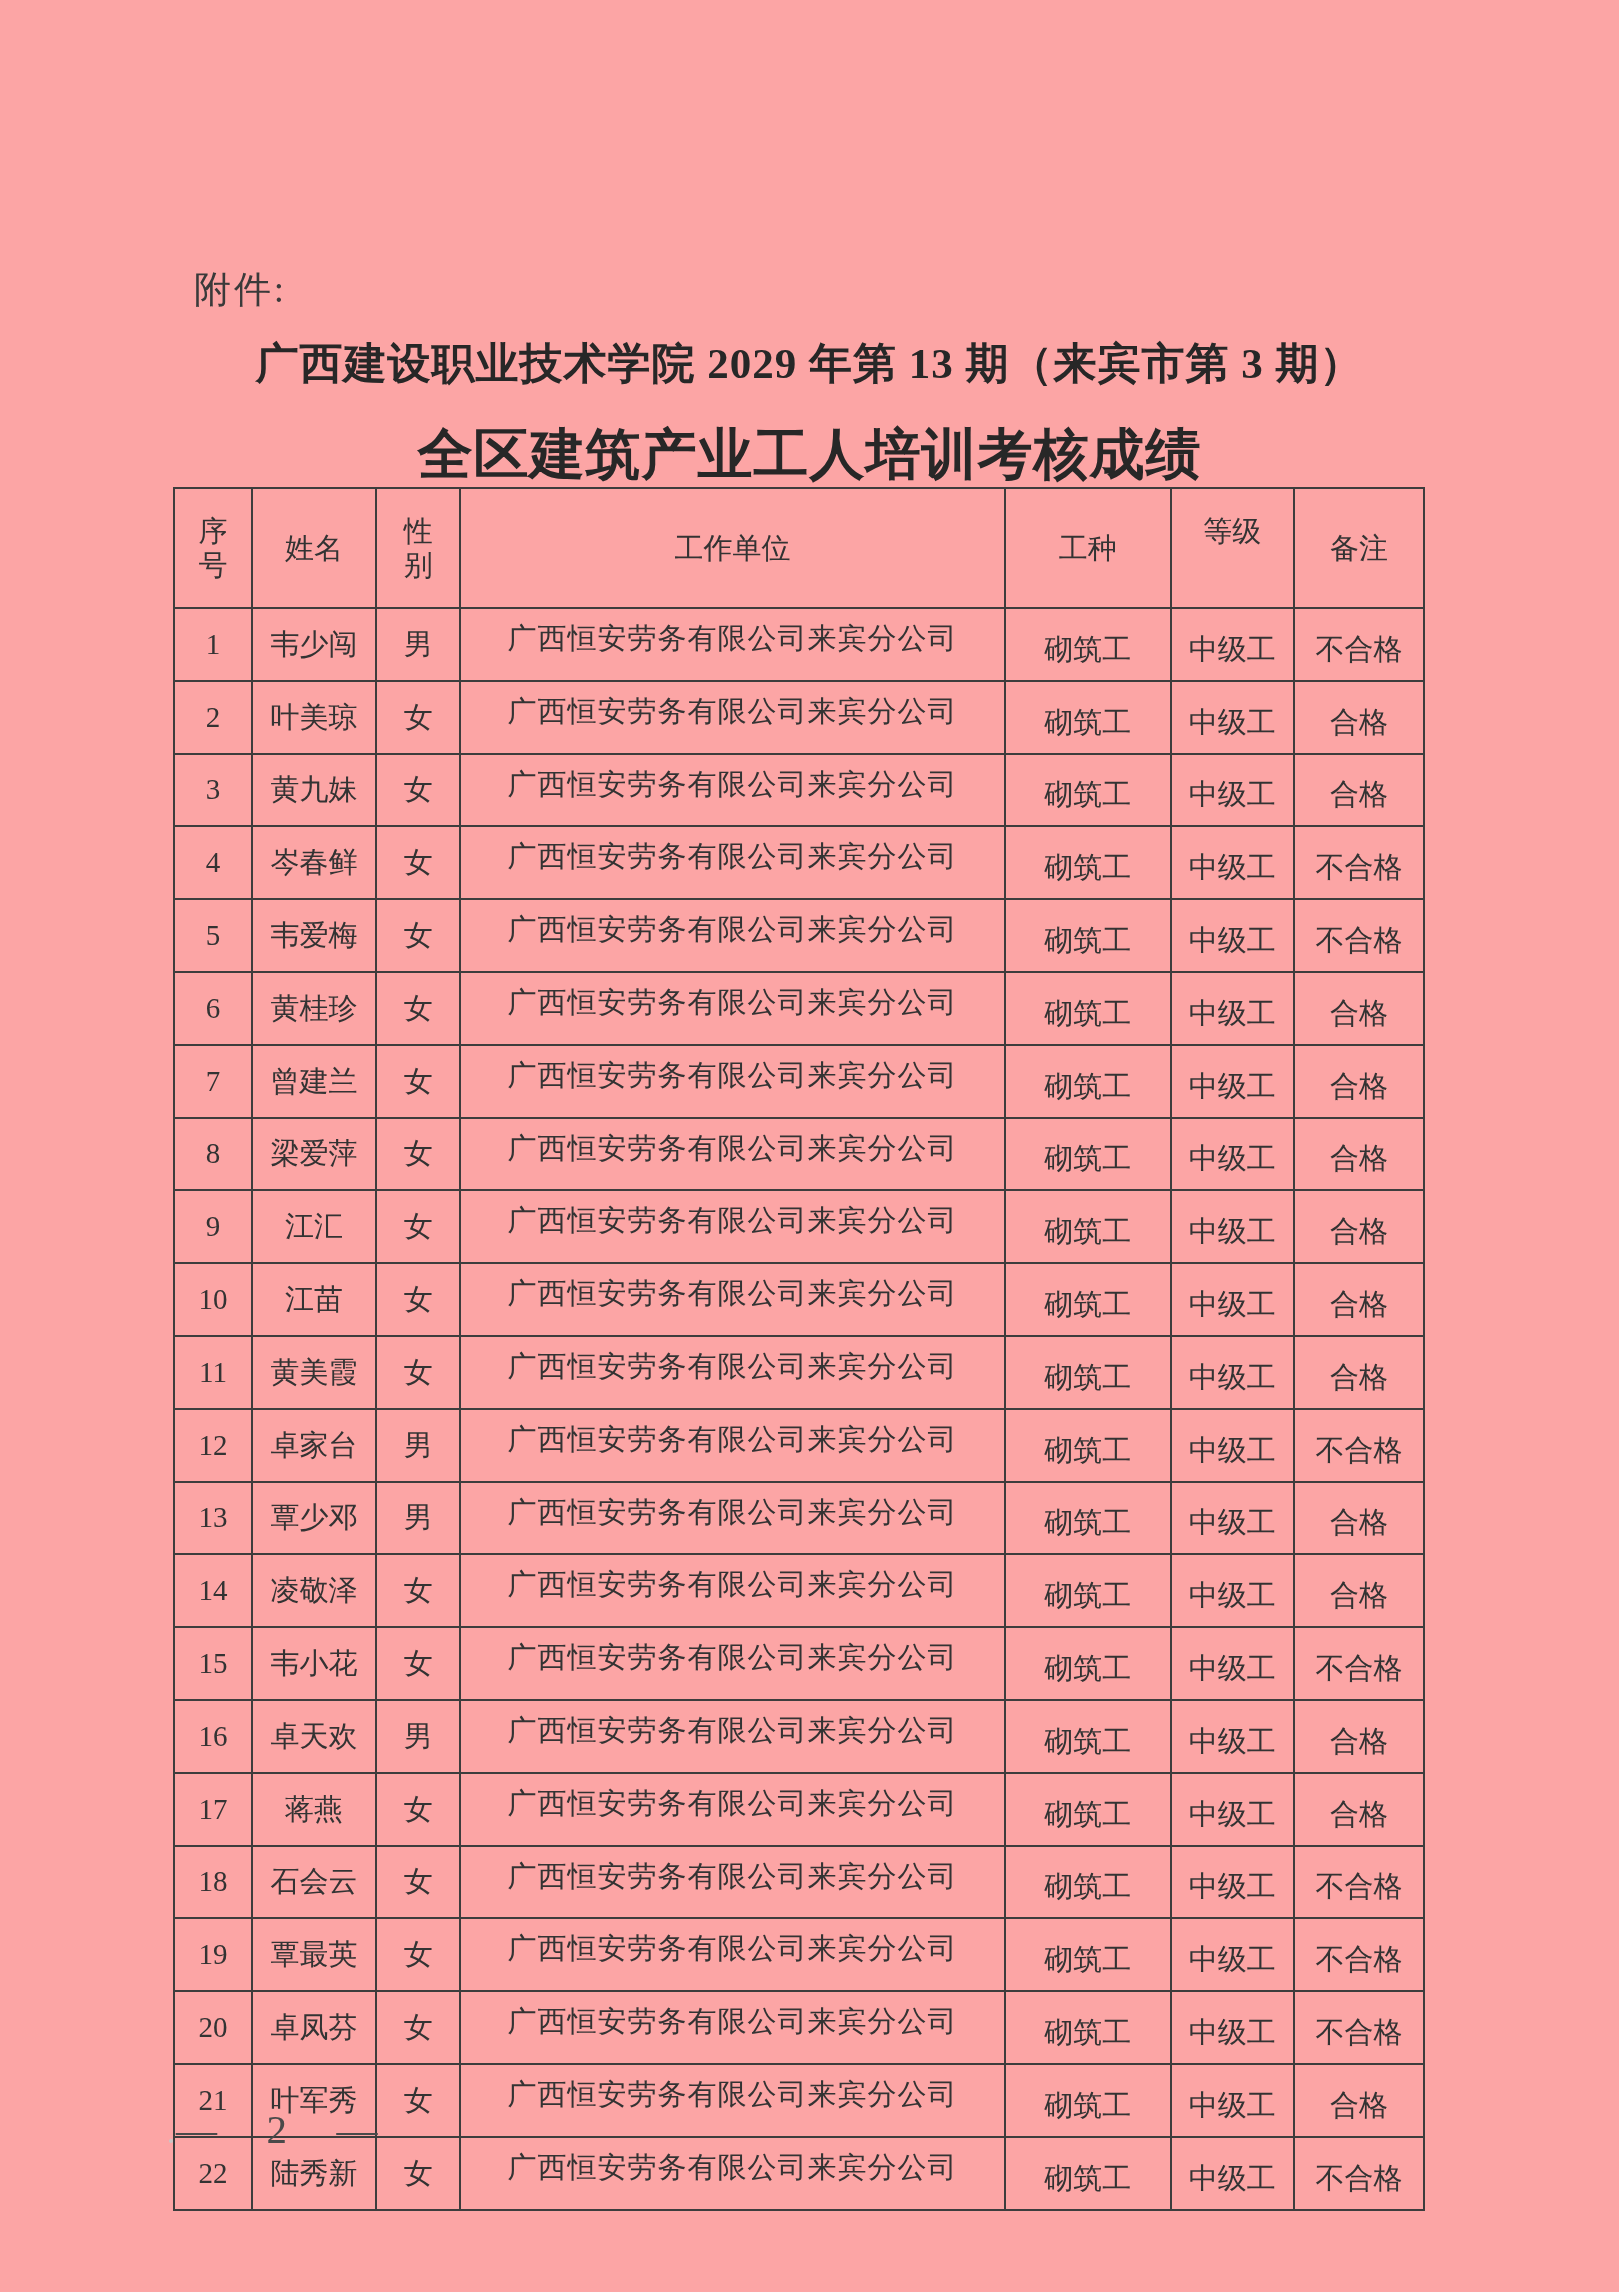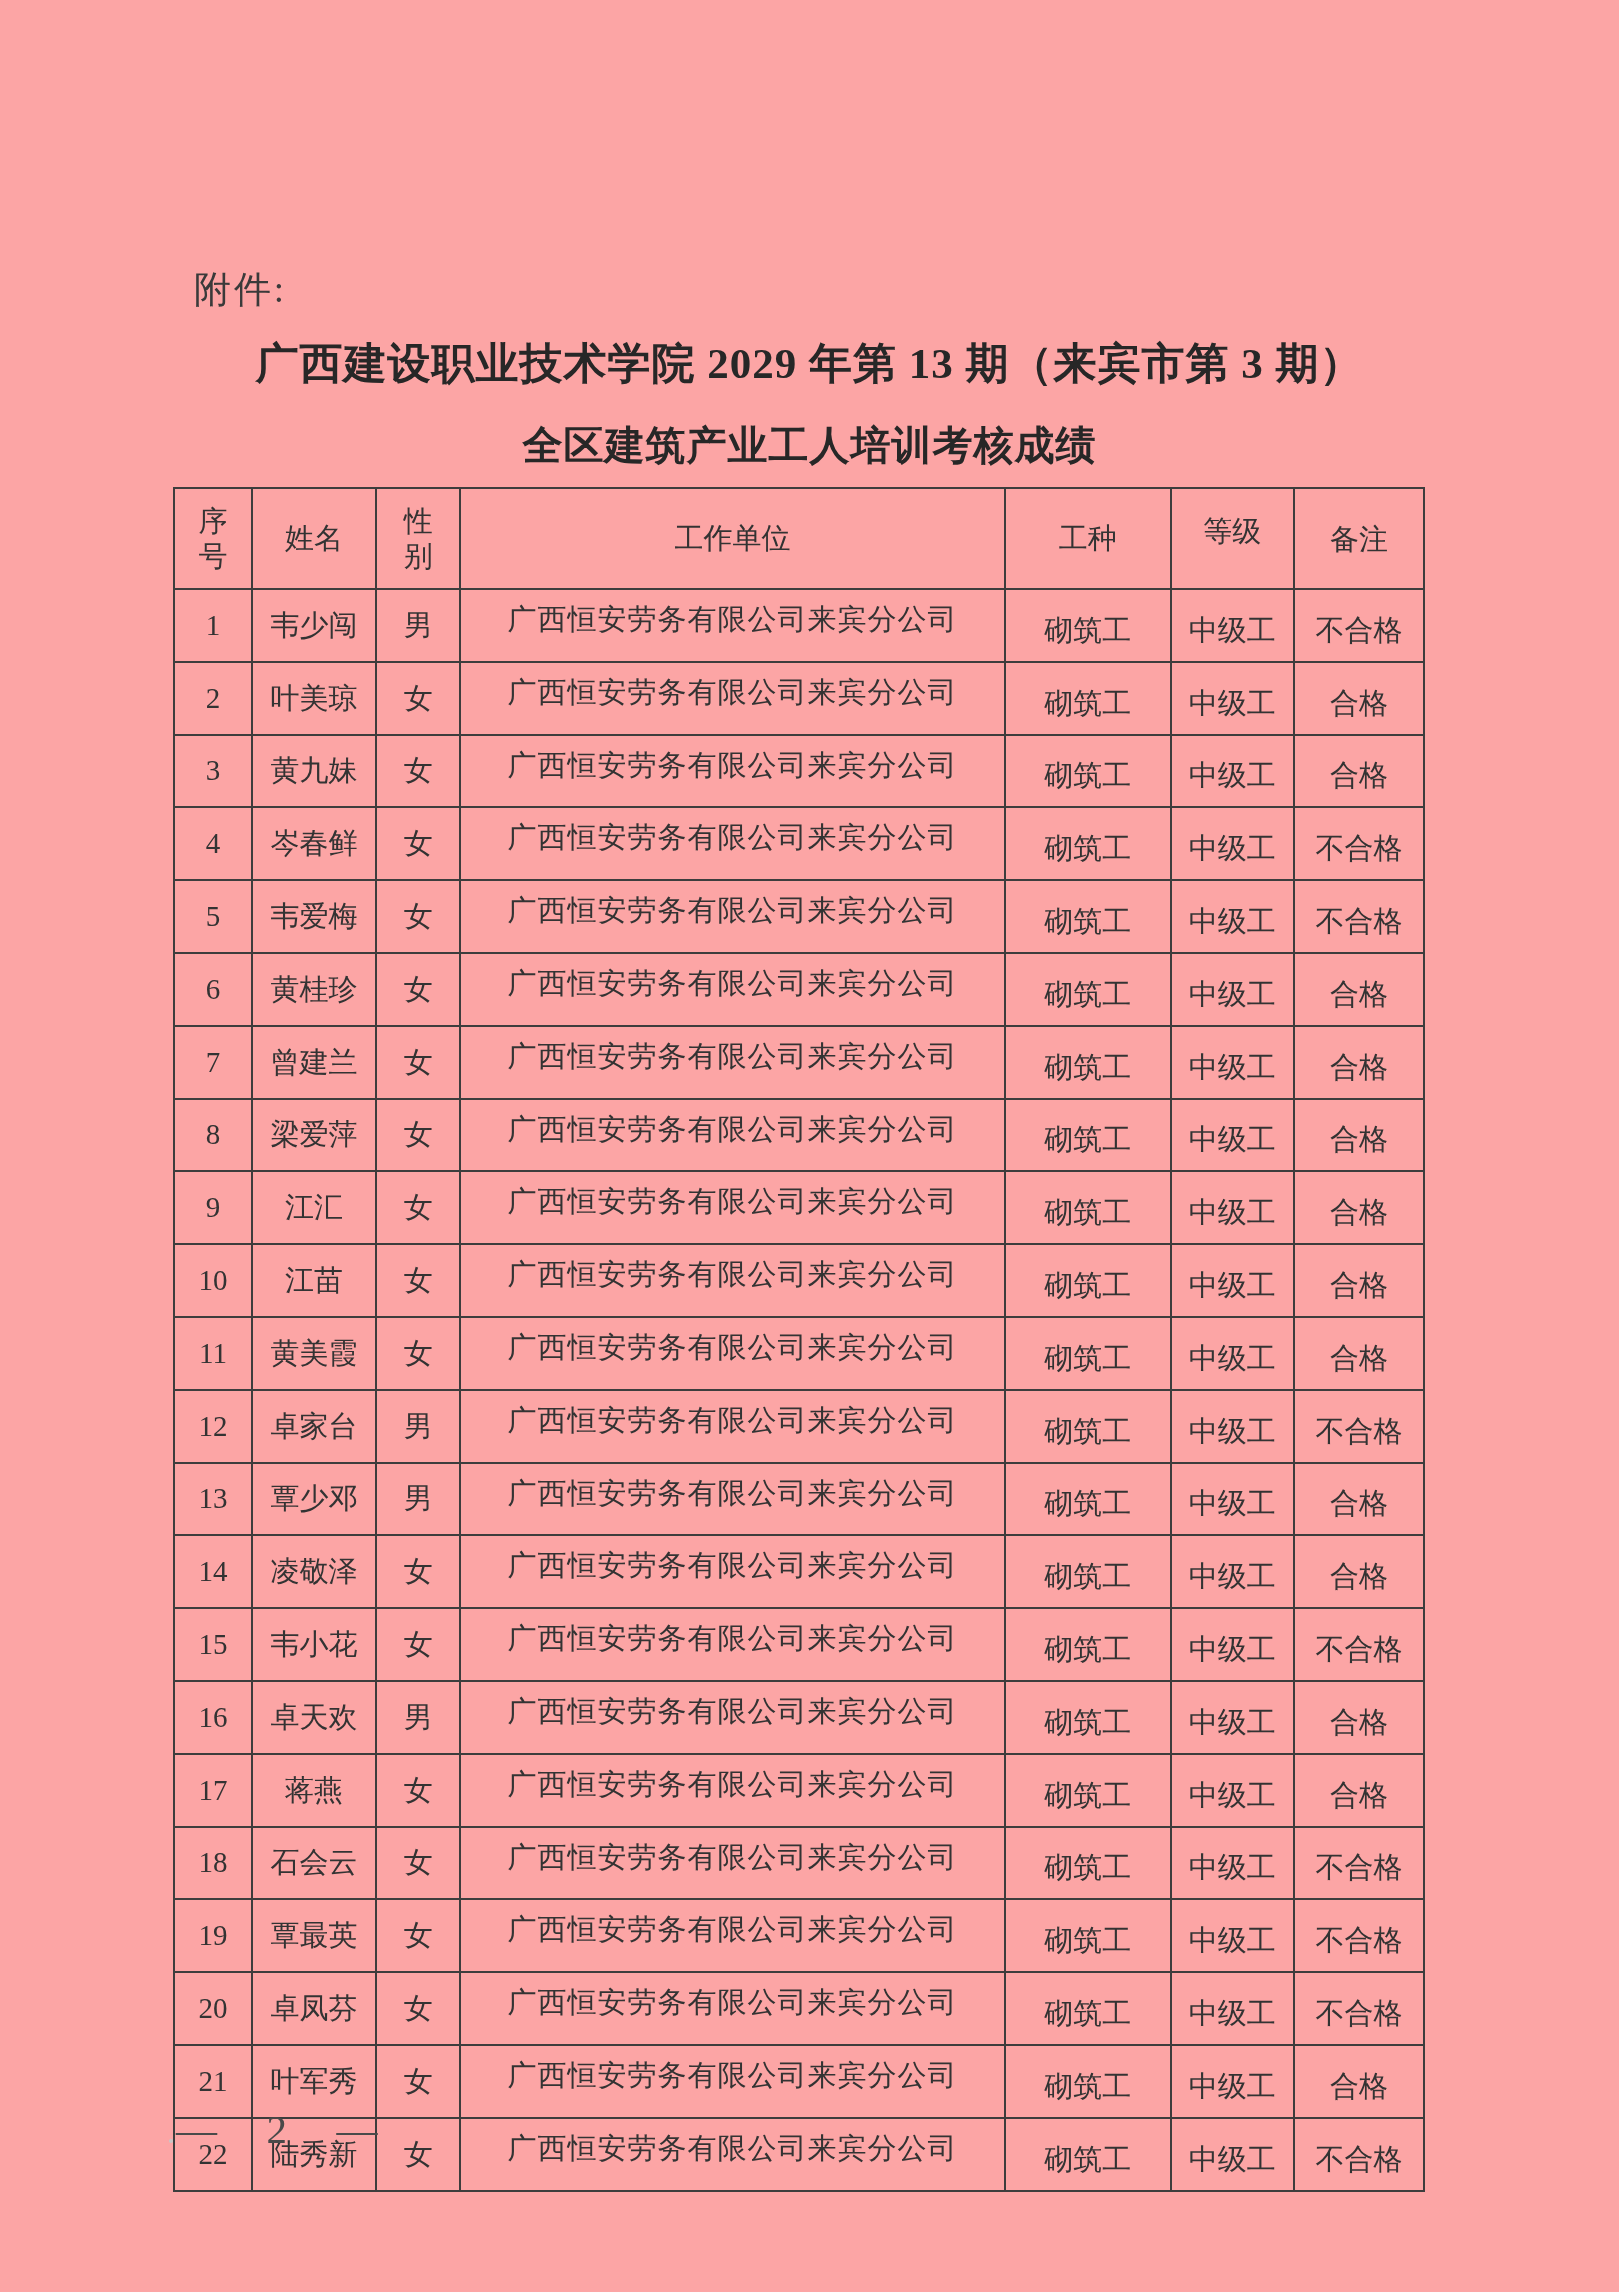--- a/index.html
+++ b/index.html
@@ -16,21 +16,21 @@
     position:absolute;left:194px;top:265px;
     font-size:37px;letter-spacing:2.9px;color:#3a3a3a;
   }
   .title1{
     position:absolute;left:0;top:335px;width:100%;
     text-align:center;font-size:43px;font-weight:bold;
     margin:0;letter-spacing:1px;color:#272727;
   }
   .title2{
     position:absolute;left:0;top:418px;width:100%;
-    text-align:center;font-size:40px;font-weight:bold;
+    text-align:center;font-size:55px;font-weight:bold;
     margin:0;letter-spacing:1px;color:#272727;
   }
   table.results{
     position:absolute;left:173px;top:487px;
     width:1252px;
     border-collapse:collapse;table-layout:fixed;
     color:#333333;
   }
   .results th,.results td{
     border:2px solid #3d3d3d;
@@ -38,21 +38,21 @@
     font-size:29px;font-weight:normal;
     padding:0;overflow:hidden;
   }
   .results thead th{
     height:84px;
     white-space:pre-line;
     line-height:1.18;
     border-bottom-width:2.9px;
   }
   
-  .results thead th:nth-child(6){padding-bottom:15px;}
+  .results thead th:nth-child(6){padding-bottom:34px;}
   .results thead th:nth-child(7){padding-top:1px;}
   .results tbody td{height:59px;line-height:1;}
   .results td.col-unit{padding-bottom:11.8px;letter-spacing:1px;}
   .results td.col-trade,
   .results td.col-level,
   .results td.col-remark{padding-top:9.8px;}
   .footer{
     position:absolute;left:176px;top:2105px;
     font-size:41px;color:#4a4a4a;
     letter-spacing:11.8px;word-spacing:15.7px;

